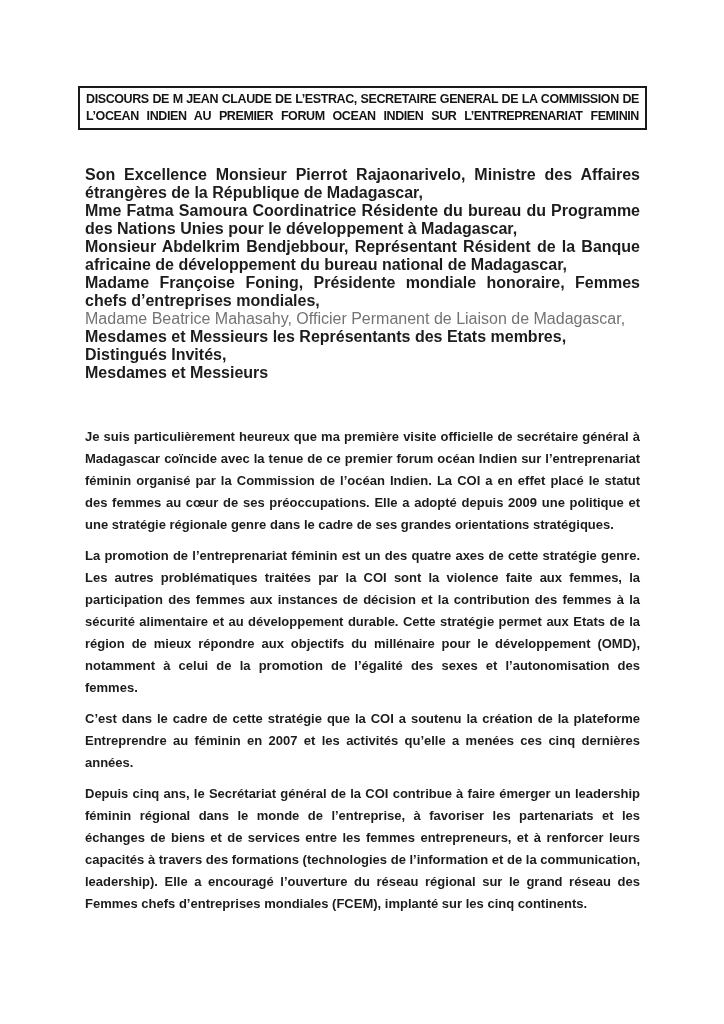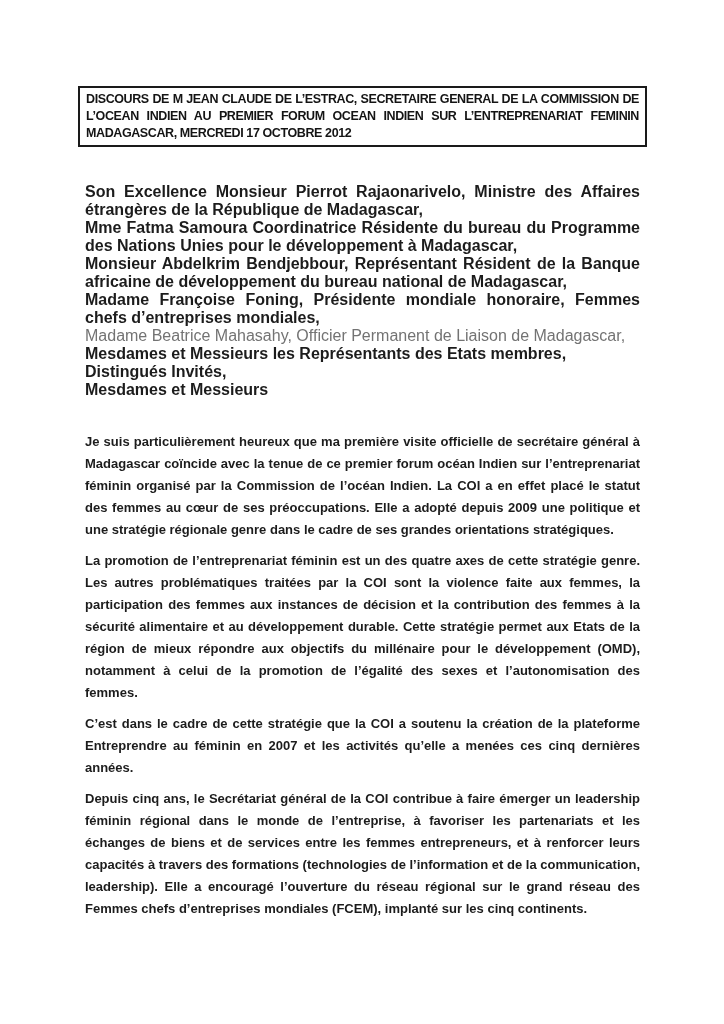--- a/index.html
+++ b/index.html
@@ -47,42 +47,41 @@
     line-height: 18px;
     font-weight: 700;
     color: #1c1c1c;
     text-align: justify;
   }
   .greeting.regular {
     font-weight: 400;
     color: #737373;
   }
   .body-text {
-    margin-top: 32px;
+    margin-top: 44px;
     padding: 0 7px;
   }
   .paragraph {
     font-size: 13px;
     line-height: 22px;
     font-weight: 700;
     color: #1c1c1c;
     text-align: justify;
     margin-bottom: 9px;
   }
 </style>
 </head>
 <body>
 
 <div class="page">
   <div class="content">
 
     <div class="title-box">
       <div class="title-line">DISCOURS DE M JEAN CLAUDE DE L’ESTRAC, SECRETAIRE GENERAL DE LA COMMISSION DE</div>
       <div class="title-line">L’OCEAN INDIEN AU PREMIER FORUM OCEAN INDIEN SUR L’ENTREPRENARIAT FEMININ</div>
-      <div class="title-line last">MADAGASCAR, MERCREDI 17 OCTOBRE 2012</div>
     </div>
 
     <div class="greetings">
       <div class="greeting">Son Excellence Monsieur Pierrot Rajaonarivelo, Ministre des Affaires étrangères de la République de Madagascar,</div>
       <div class="greeting">Mme Fatma Samoura Coordinatrice Résidente du bureau du Programme des Nations Unies pour le développement à Madagascar,</div>
       <div class="greeting">Monsieur Abdelkrim Bendjebbour, Représentant Résident de la Banque africaine de développement du bureau national de Madagascar,</div>
       <div class="greeting">Madame Françoise Foning, Présidente mondiale honoraire, Femmes chefs d’entreprises mondiales,</div>
       <div class="greeting regular">Madame Beatrice Mahasahy, Officier Permanent de Liaison de Madagascar,</div>
       <div class="greeting">Mesdames et Messieurs les Représentants des Etats membres,</div>
       <div class="greeting">Distingués Invités,</div>

